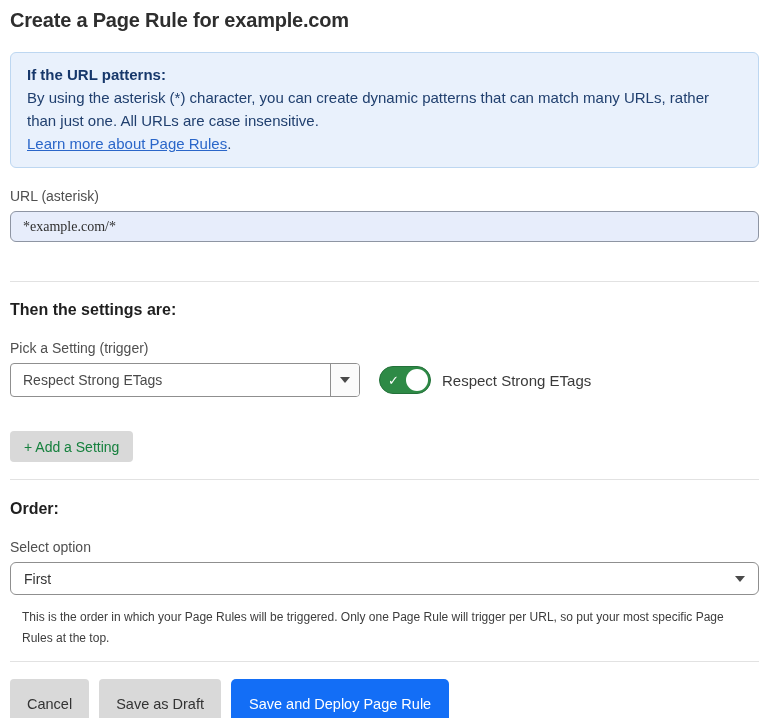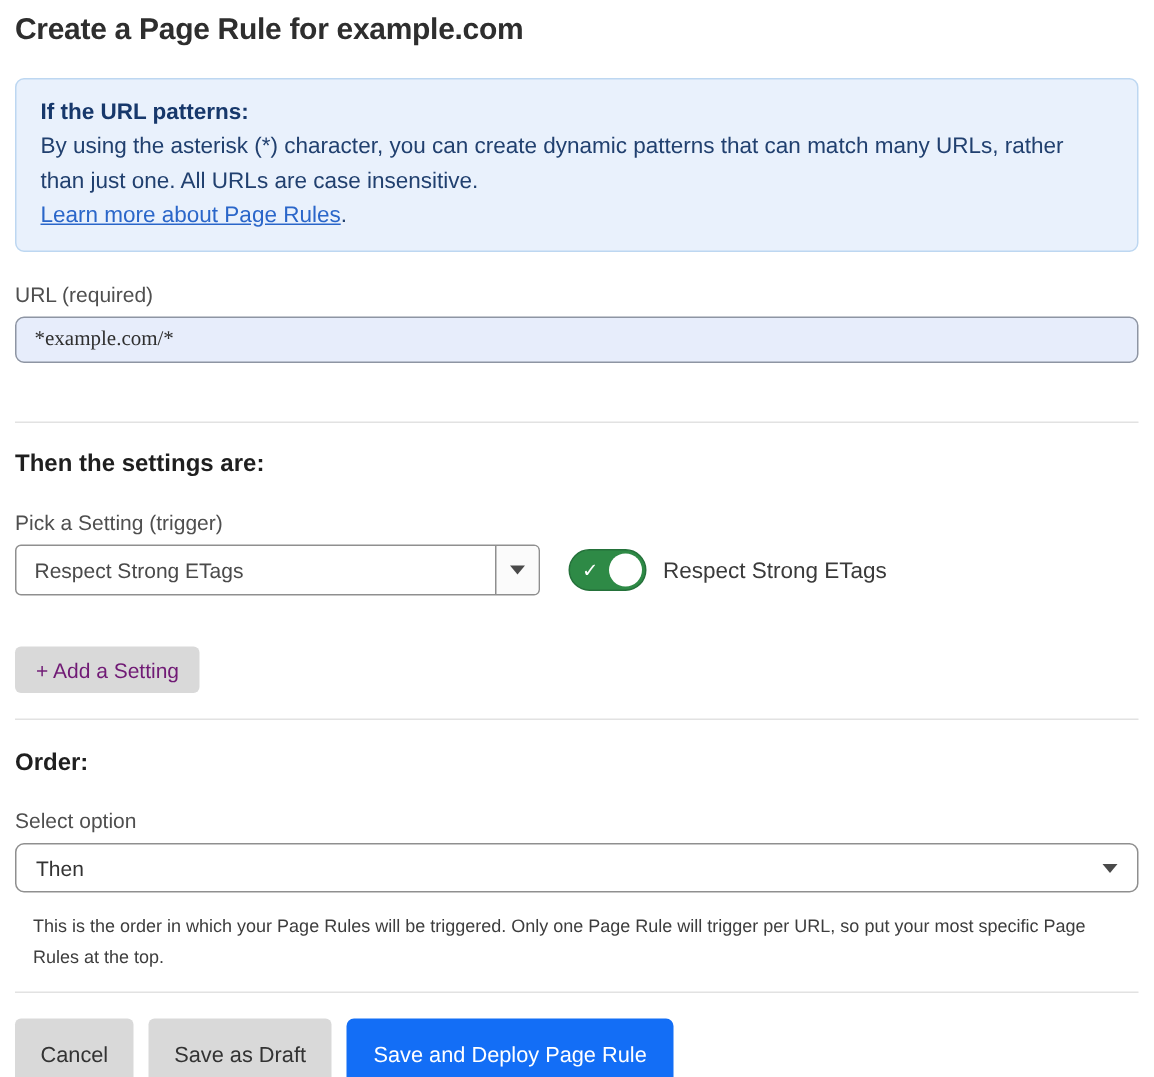--- a/index.html
+++ b/index.html
@@ -154,21 +154,21 @@
     color: #3a3a3a;
   }
 
   .add-setting-btn {
     background: #d9d9d9;
     border: none;
     border-radius: 4px;
     height: 31px;
     padding: 0 14px;
     font-size: 14px;
-    color: #701a75;
+    color: #15803d;
     font-family: inherit;
     cursor: pointer;
   }
 
   .order-select {
     width: 100%;
     height: 33px;
     background: #ffffff;
     border: 1px solid #8f8f8f;
     border-radius: 6px;
@@ -221,21 +221,21 @@
 
   <h1 class="page-title">Create a Page Rule for example.com</h1>
 
   <div class="info-box">
     <div class="info-heading">If the URL patterns:</div>
     <div><span>By using the asterisk (*) character, you can create dynamic patterns that can match many URLs, rather than just one. All URLs are case insensitive.</span><br>
       <a class="info-link">Learn more about Page Rules</a><span>.</span>
     </div>
   </div>
 
-  <label class="field-label">URL (required)</label>
+  <label class="field-label">URL (asterisk)</label>
   <input class="url-input" type="text" value="*example.com/*" style="">
 
   <hr class="divider divider-1">
 
   <h2 class="section-heading">Then the settings are:</h2>
 
   <label class="field-label">Pick a Setting (trigger)</label>
 
   <div class="setting-row">
     <div class="setting-select">
@@ -253,21 +253,21 @@
 
   <button class="add-setting-btn">+ Add a Setting</button>
 
   <hr class="divider divider-2">
 
   <h2 class="section-heading">Order:</h2>
 
   <label class="field-label">Select option</label>
 
   <div class="order-select">
-    <span>Then</span>
+    <span>First</span>
     <span class="caret-down"></span>
   </div>
 
   <p class="help-text">This is the order in which your Page Rules will be triggered. Only one Page Rule will trigger per URL, so put your most specific Page Rules at the top.</p>
 
   <hr class="divider divider-3">
 
   <div class="footer-btns">
     <button class="btn btn-gray">Cancel</button>
     <button class="btn btn-gray">Save as Draft</button>

